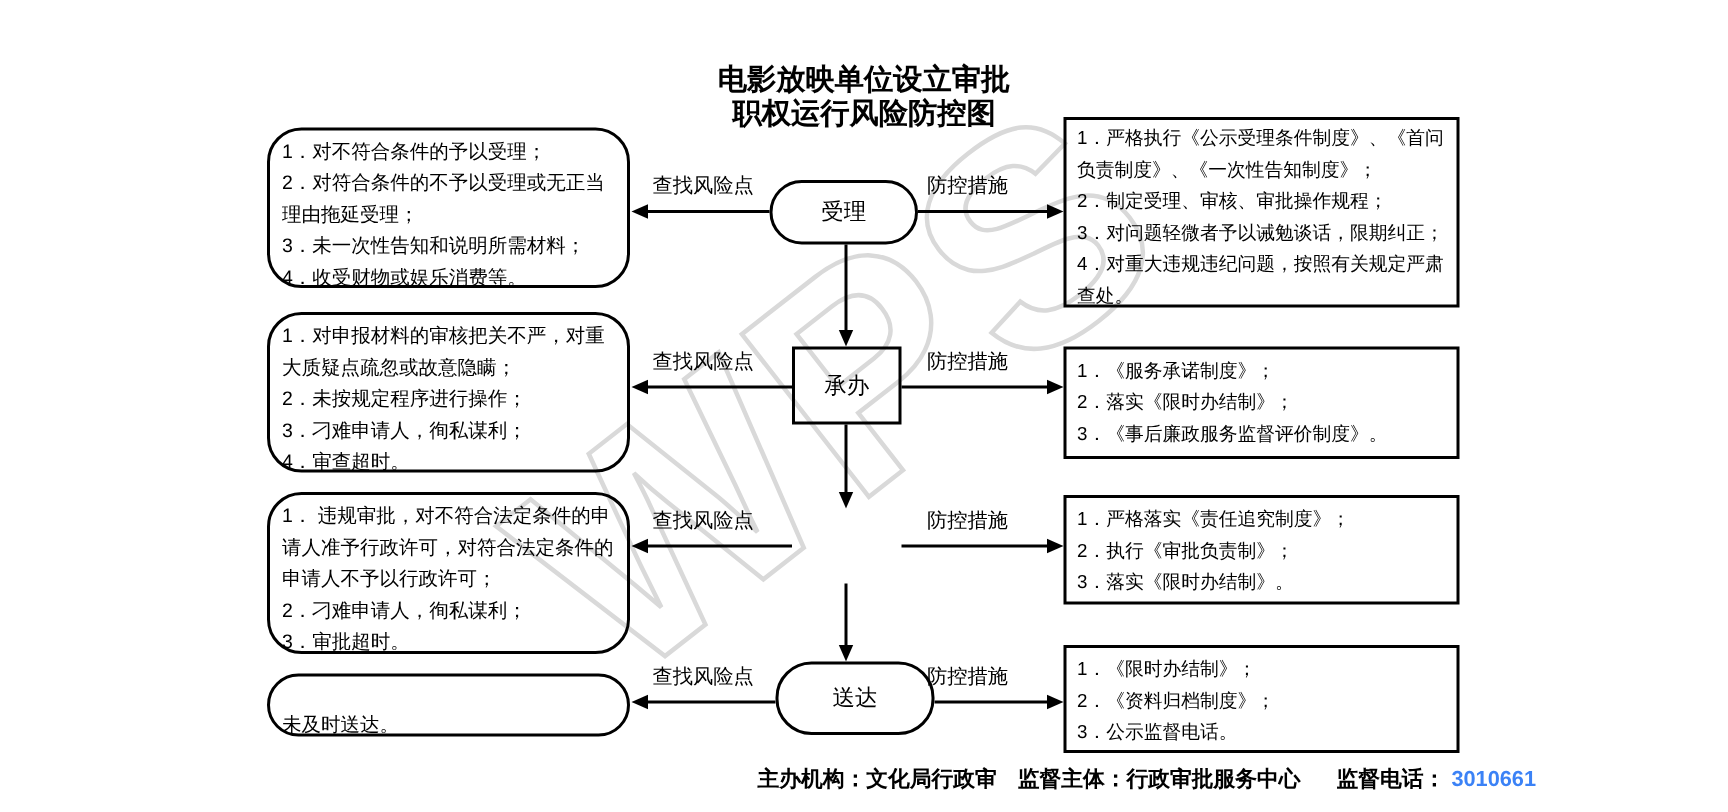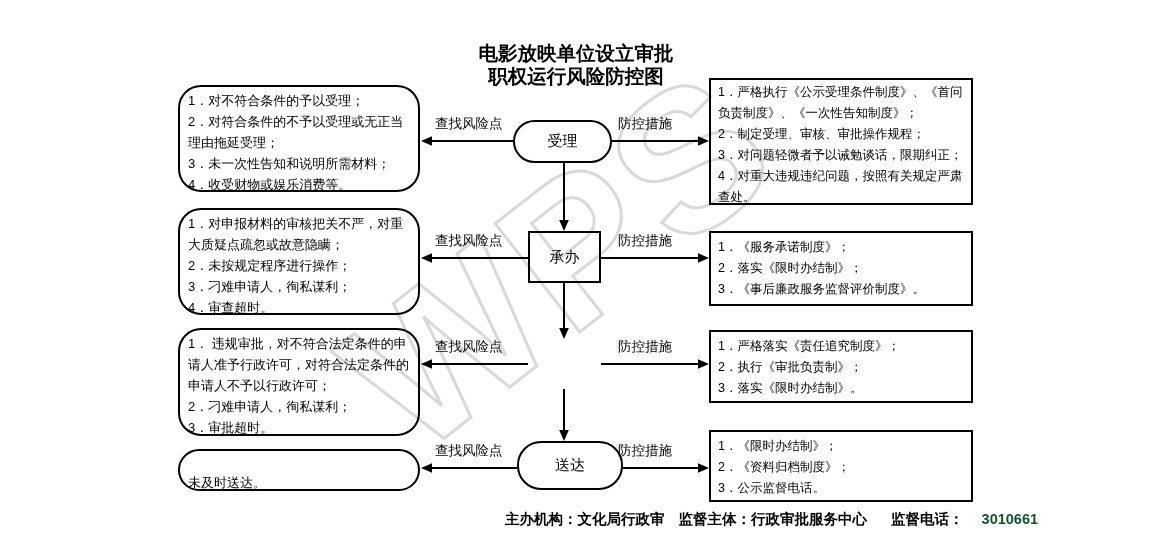--- a/index.html
+++ b/index.html
@@ -56,21 +56,21 @@
   .alabel.risk{left:435px;}
   .alabel.measure{left:618px;}
   .row1{top:115px;} .row2{top:232px;} .row3{top:338px;} .row4{top:442px;}
   
   .footer{
     position:absolute;left:505px;top:510px;font-size:14.5px;font-weight:bold;
     z-index:2;white-space:nowrap;
   }
   .footer .seg1{margin-right:10px;}
   .footer .seg2{margin-right:20px;}
-  .footer .phone{color:#14532d;margin-left:14px;}
+  .footer .phone{color:#3b82f6;}
 </style>
 </head>
 <body>
 
 <div id="canvas">
 
   <div class="watermark">WPS</div>
 
   <svg class="connectors" width="1152" height="541">
 

